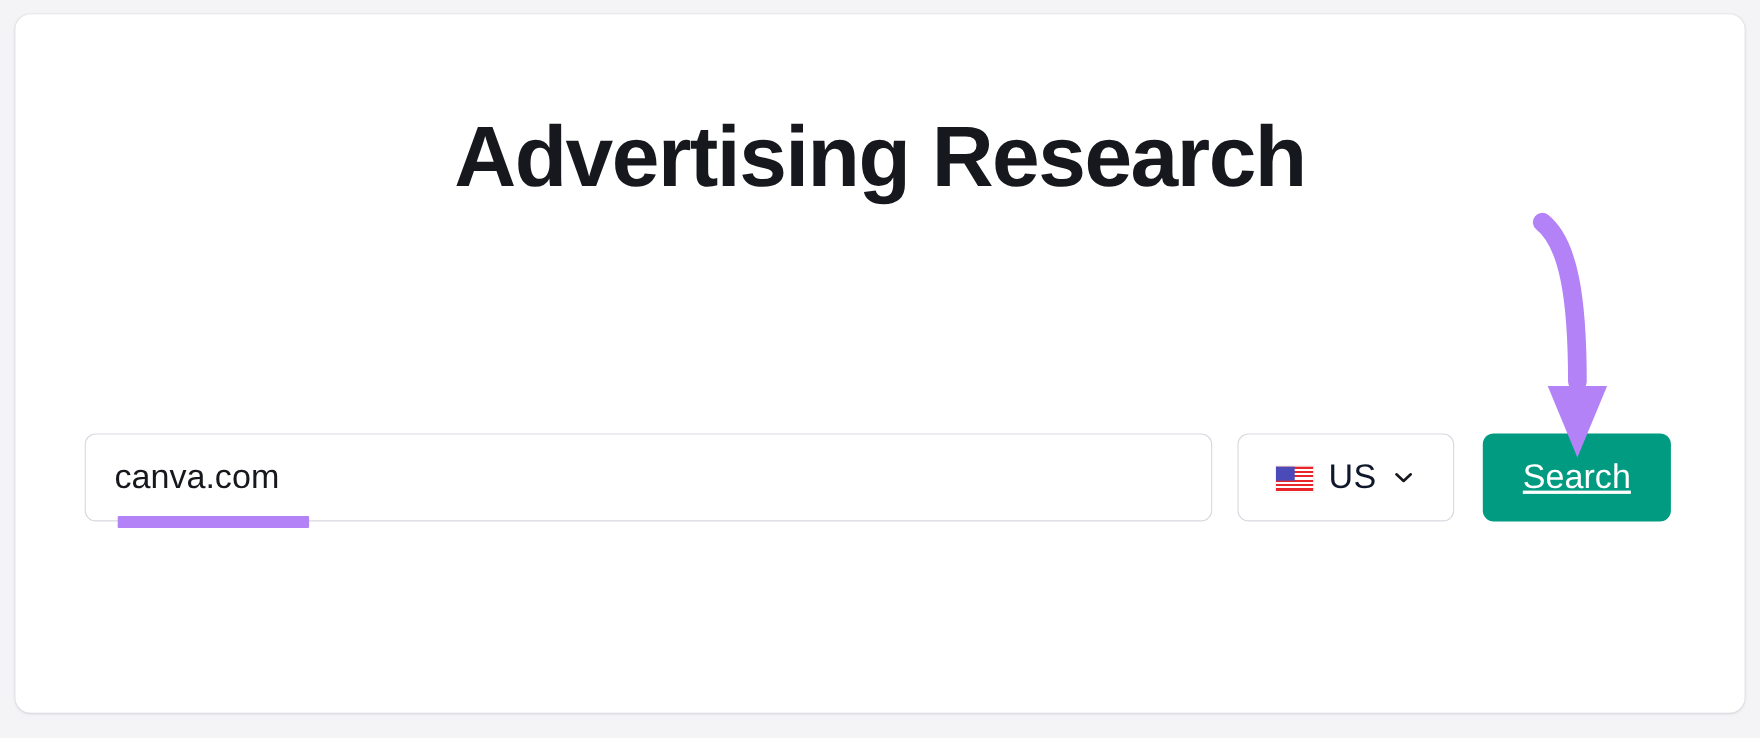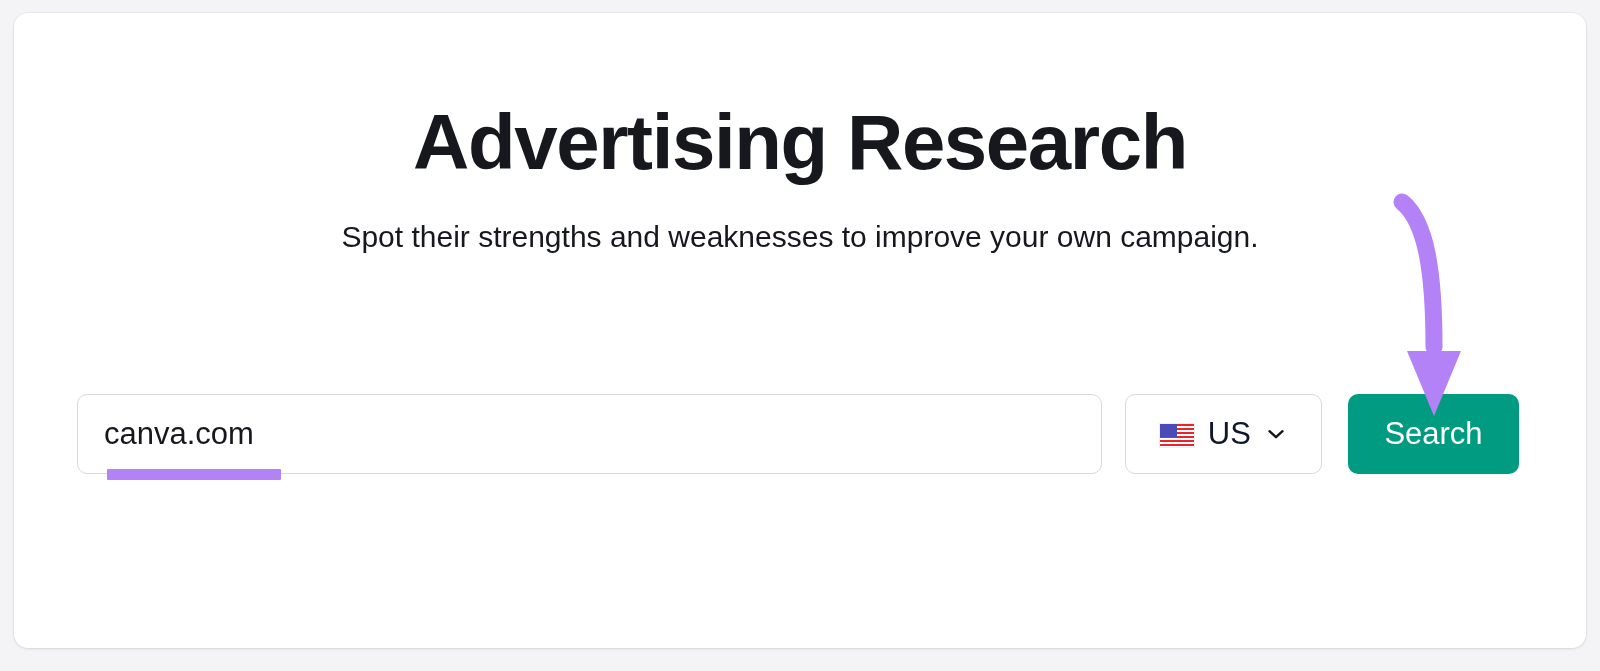--- a/index.html
+++ b/index.html
@@ -182,20 +182,21 @@
     width: 171px;
     height: 80px;
     border: none;
     border-radius: 10px;
     background: #009b80;
     color: #ffffff;
     font-family: "Liberation Sans", sans-serif;
     font-size: 31px;
     cursor: pointer;
     padding: 0;
+    text-decoration: underline;
   }
 
   
   .arrow-annotation {
     position: absolute;
     left: 1355px;
     top: 172px;
     width: 150px;
     height: 240px;
     pointer-events: none;
@@ -204,21 +205,20 @@
 </head>
 <body>
 
 <div id="app-root">
 
   <div class="card">
 
     <div class="hero-title">Advertising Research</div>
 
     <div class="hero-subtitle">
-      <span class="sub-line">Spot their strengths and weaknesses to improve your own campaign.</span>
     </div>
 
     <div class="search-row">
 
       <div class="domain-input-wrap">
         <input class="domain-input" type="text" value="canva.com" placeholder="Enter domain, keyword or URL" style="">
         <div class="input-underline"></div>
       </div>
 
       <div class="country-select">

